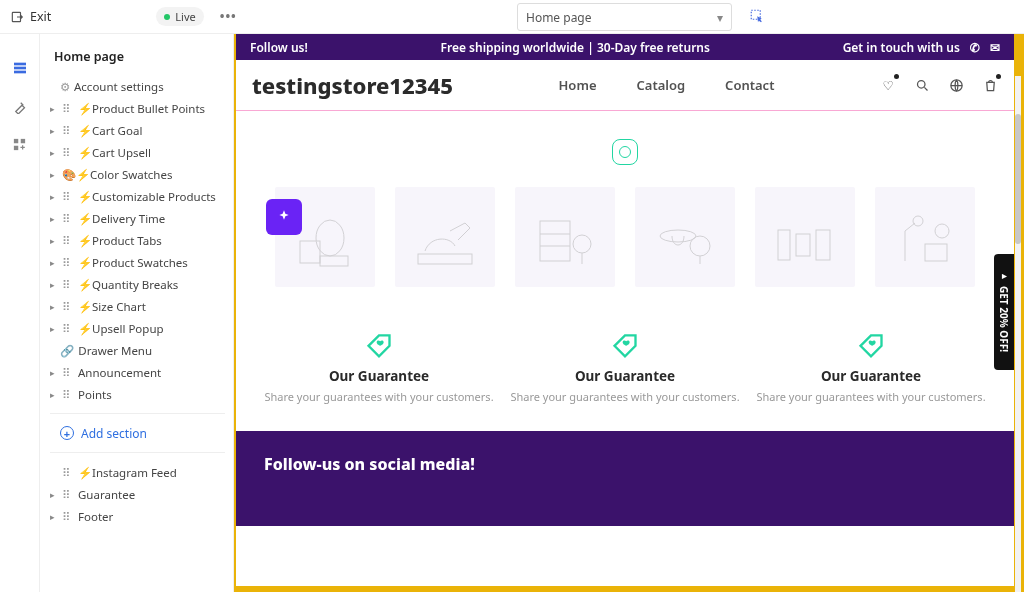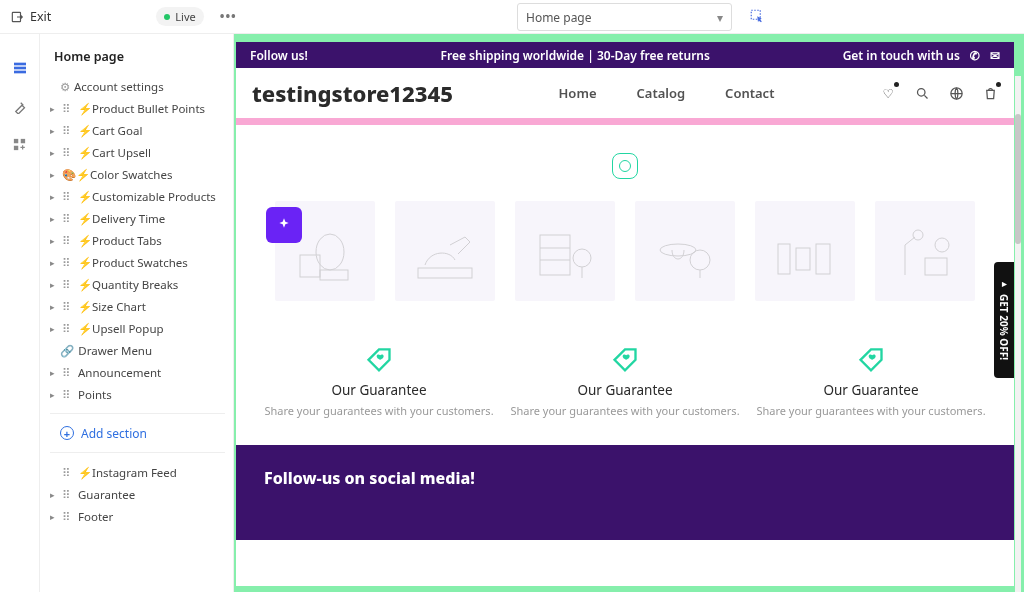--- a/index.html
+++ b/index.html
@@ -21,43 +21,43 @@
 .row{display:flex;align-items:center;gap:4px;height:22px;font-size:11.5px;color:#444;cursor:pointer;user-select:none}
 .row .caret{width:8px;color:#888;font-size:9px}
 .row .caret.empty{visibility:hidden}
 .row .dragic{width:12px;color:#999}
 .row .bolt{width:10px;color:#bbb}
 .row .label{white-space:nowrap}
 .childrow{padding-left:10px}
 .divider{height:1px;background:#eee;margin:8px 0}
 .addrow{display:flex;align-items:center;gap:7px;color:#2f6fe0;font-size:12px;cursor:pointer;height:22px;padding-left:10px}
 .plus-disc{width:14px;height:14px;border-radius:50%;border:1.5px solid #2f6fe0;display:flex;align-items:center;justify-content:center;font-size:11px;font-weight:bold}
-.canvas{flex:1;background:#86efac;padding:8px 10px 6px 2px;position:relative;overflow:hidden}
+.canvas{flex:1;background:#eab308;padding:0 10px 6px 2px;position:relative;overflow:hidden}
 .page{background:#fff;width:100%;height:100%;position:relative;overflow:hidden}
 .annbar{background:#3b126b;color:#fff;display:flex;align-items:center;justify-content:space-between;height:26px;padding:0 14px;font-size:12px;font-weight:600}
 .ann-right{display:flex;align-items:center;gap:10px}
-.storehead{display:flex;align-items:center;justify-content:space-between;padding:10px 16px;border-bottom:7px solid #f9a8d4}
+.storehead{display:flex;align-items:center;justify-content:space-between;padding:10px 16px;border-bottom:1px solid #f9a8d4}
 .brand{font-size:22px;font-weight:800;color:#2b2b2b}
 .nav{display:flex;gap:40px;color:#525252;font-size:13px;font-weight:600}
 .nav span{cursor:pointer}
 .headicons{display:flex;gap:18px;color:#555}
 .headicons .ic{width:16px;height:16px;display:flex;align-items:center;justify-content:center;cursor:pointer;position:relative}
 .dotbadge{position:absolute;top:-3px;right:-3px;width:5px;height:5px;border-radius:50%;background:#222}
 .igsec{padding:28px 30px 18px;text-align:center}
 .igic{width:26px;height:26px;border:1.8px solid #22d6a2;border-radius:8px;margin:0 auto 8px;display:flex;align-items:center;justify-content:center}
 .igic::before{content:'';width:10px;height:10px;border:1.6px solid #22d6a2;border-radius:50%}
 .igtitle{font-size:20px;font-weight:800;color:#2a2a2a}
 .iggrid{display:flex;gap:20px;justify-content:center;margin-top:22px}
 .igitem{width:100px;height:100px;background:#f7f5fb;border-radius:2px;display:flex;align-items:center;justify-content:center}
 .igitem svg{opacity:0.4}
 .aiblob{position:absolute;left:30px;top:165px;width:36px;height:36px;background:#6a23f5;border-radius:6px;display:flex;align-items:center;justify-content:center;color:#fff}
 .guargrid{display:flex;justify-content:space-around;padding:28px 20px 26px}
 .guar{text-align:center;width:230px}
 .guaric{width:28px;height:28px;margin:0 auto 6px;color:#22d6a2}
-.guar h3{font-size:13.5px;font-weight:400;color:#2a2a2a;margin-bottom:5px}
+.guar h3{font-size:13.5px;font-weight:700;color:#2a2a2a;margin-bottom:5px}
 .guar p{font-size:11px;color:#999;line-height:1.35}
 .followbanner{background:#3b126b;color:#fff;font-size:16px;font-weight:800;padding:22px 28px;height:95px}
 .offtab{position:absolute;right:0;top:220px;width:20px;height:116px;background:#111;color:#fff;writing-mode:vertical-rl;text-align:center;font-size:10px;font-weight:700;padding:8px 0;display:flex;align-items:center;justify-content:center;gap:4px;border-radius:4px 0 0 4px;cursor:pointer}
 .offtab .chev{transform:rotate(90deg);font-size:9px}
 .scroll{position:absolute;right:3px;top:42px;width:6px;height:540px;background:#f2f2f2}
 .scroll .thumb{position:absolute;right:0;top:38px;width:6px;height:130px;background:#c7c7c7;border-radius:3px}
 .gearpl{width:10px;color:#999}
 .palette{width:10px}
 </style>
 </head>

